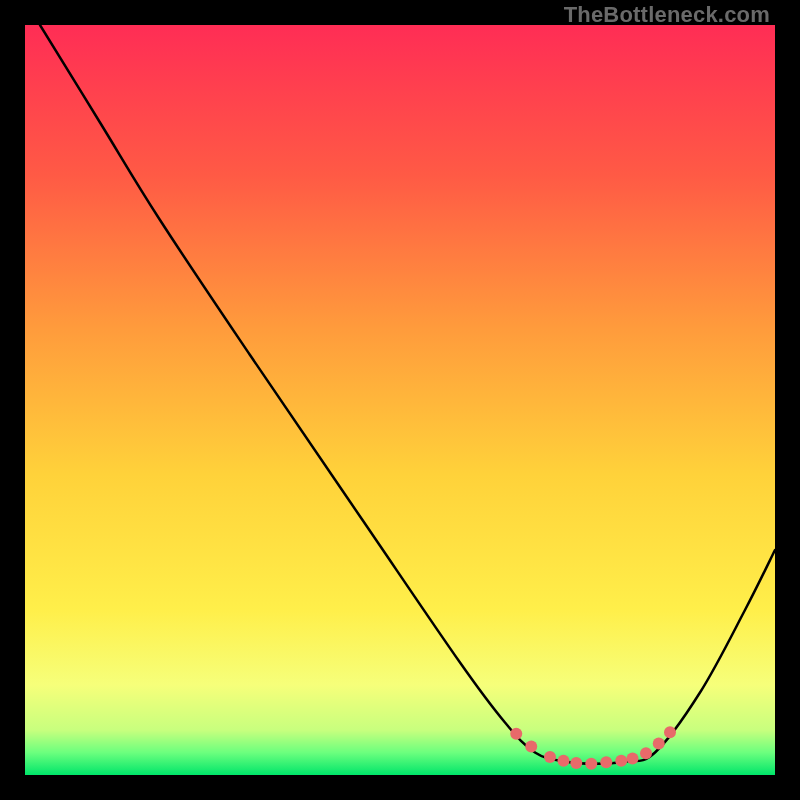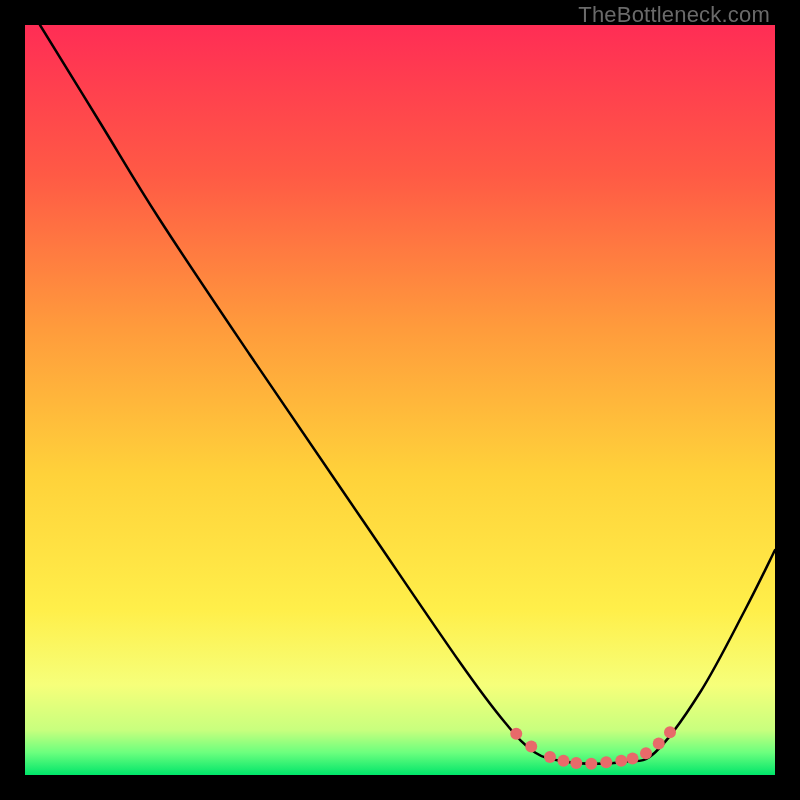--- a/index.html
+++ b/index.html
@@ -34,21 +34,21 @@
     left: 0; top: 0;
     width: 750px; height: 750px;
     pointer-events: none;
   }
   .watermark {
     position: absolute;
     top: 2px;
     right: 30px;
     color: #6a6a6a;
     font-size: 22px;
-    font-weight: 400;
+    font-weight: 700;
     letter-spacing: 0.2px;
   }
 </style>
 </head>
 <body>
 
 <div class="frame">
   <div class="watermark">TheBottleneck.com</div>
 
   <div class="plot">

